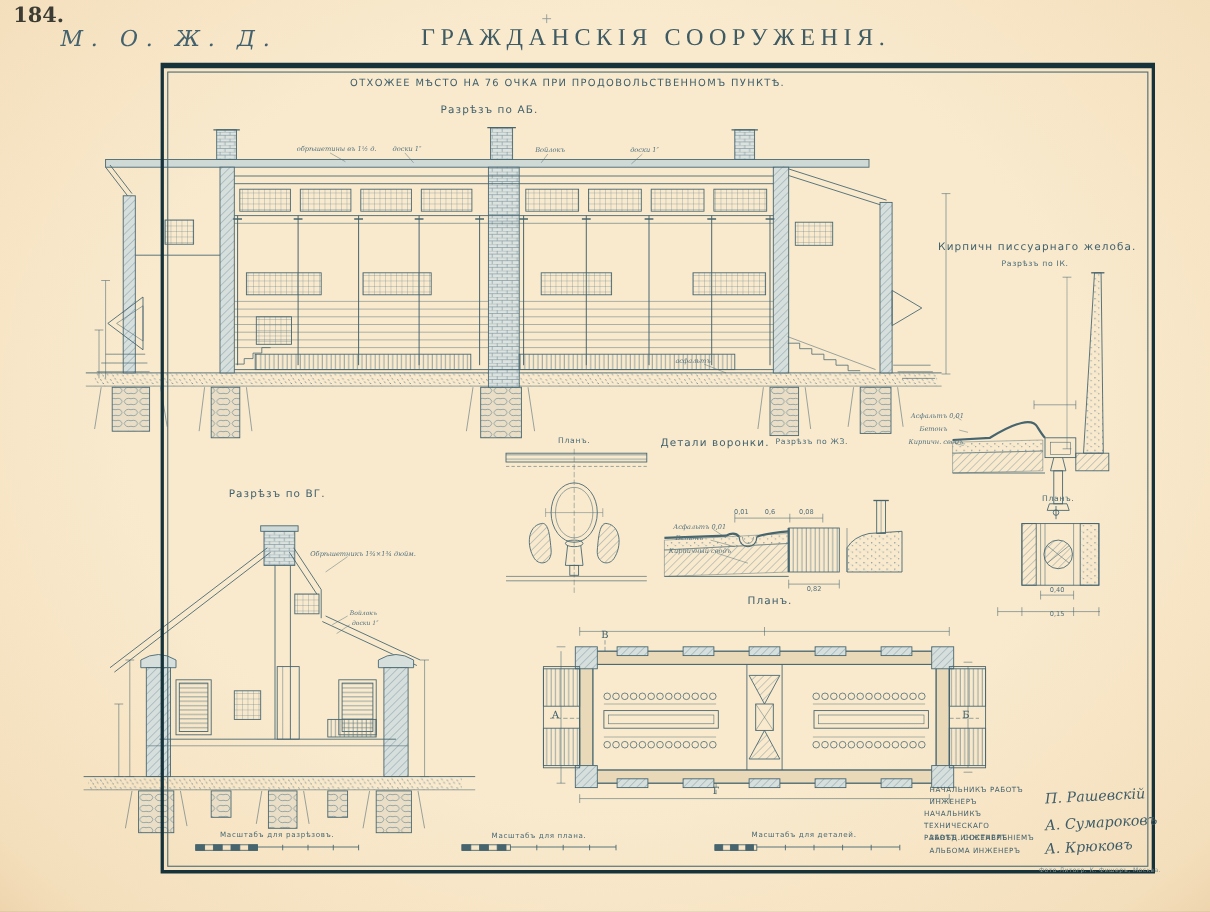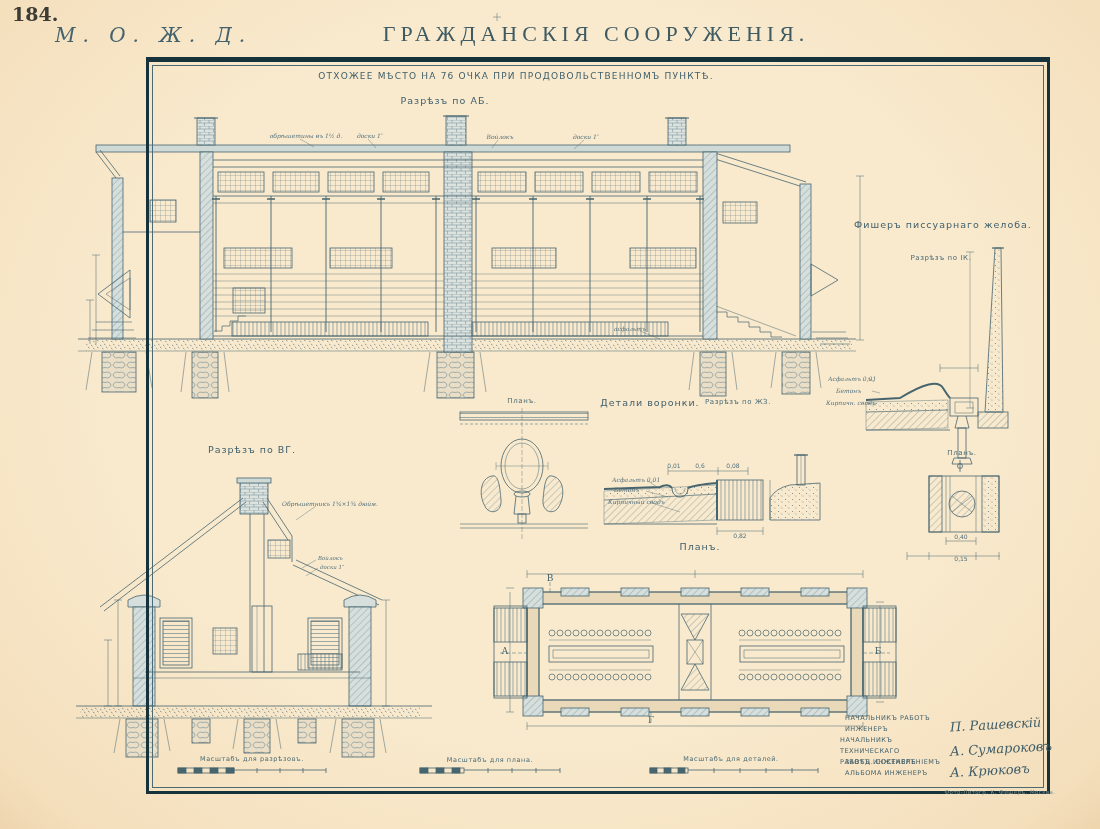--- a/index.html
+++ b/index.html
@@ -397,22 +397,22 @@
   <div class="frame">
     <div class="frame-inner"></div>
   </div>
 
   <div class="lbl pageno" style="left:12px;top:4px">184.</div>
   <div class="lbl title c" style="left:596px;top:22px">ГРАЖДАНСКІЯ СООРУЖЕНІЯ.</div>
   <div class="lbl mark" style="left:55px;top:24px">М. О. Ж. Д.</div>
   <div class="lbl subtitle c" style="left:516px;top:72px">ОТХОЖЕЕ МѢСТО НА 76 ОЧКА ПРИ ПРОДОВОЛЬСТВЕННОМЪ ПУНКТѢ.</div>
 
   <div class="lbl dlabel c" style="left:445px;top:96px">Разрѣзъ по АБ.</div>
-  <div class="lbl dlabel c" style="left:943px;top:220px">Фишеръ писсуарнаго желоба.</div>
-  <div class="lbl slabel c" style="left:941px;top:255px">Разрѣзъ по ІК.</div>
+  <div class="lbl dlabel c" style="left:943px;top:220px">Кирпичн писсуарнаго желоба.</div>
+  <div class="lbl slabel c" style="left:941px;top:237px">Разрѣзъ по ІК.</div>
   <div class="lbl dlabel c" style="left:650px;top:398px">Детали воронки.</div>
   <div class="lbl slabel c" style="left:522px;top:398px">Планъ.</div>
   <div class="lbl slabel c" style="left:738px;top:399px">Разрѣзъ по ЖЗ.</div>
   <div class="lbl dlabel c" style="left:252px;top:445px">Разрѣзъ по ВГ.</div>
   <div class="lbl slabel c" style="left:962px;top:450px">Планъ.</div>
   <div class="lbl dlabel c" style="left:700px;top:542px">Планъ.</div>
 
   <div class="lbl letter c" style="left:550px;top:574px">В</div>
   <div class="lbl letter c" style="left:505px;top:647px">А</div>
   <div class="lbl letter c" style="left:878px;top:647px">Б</div>

